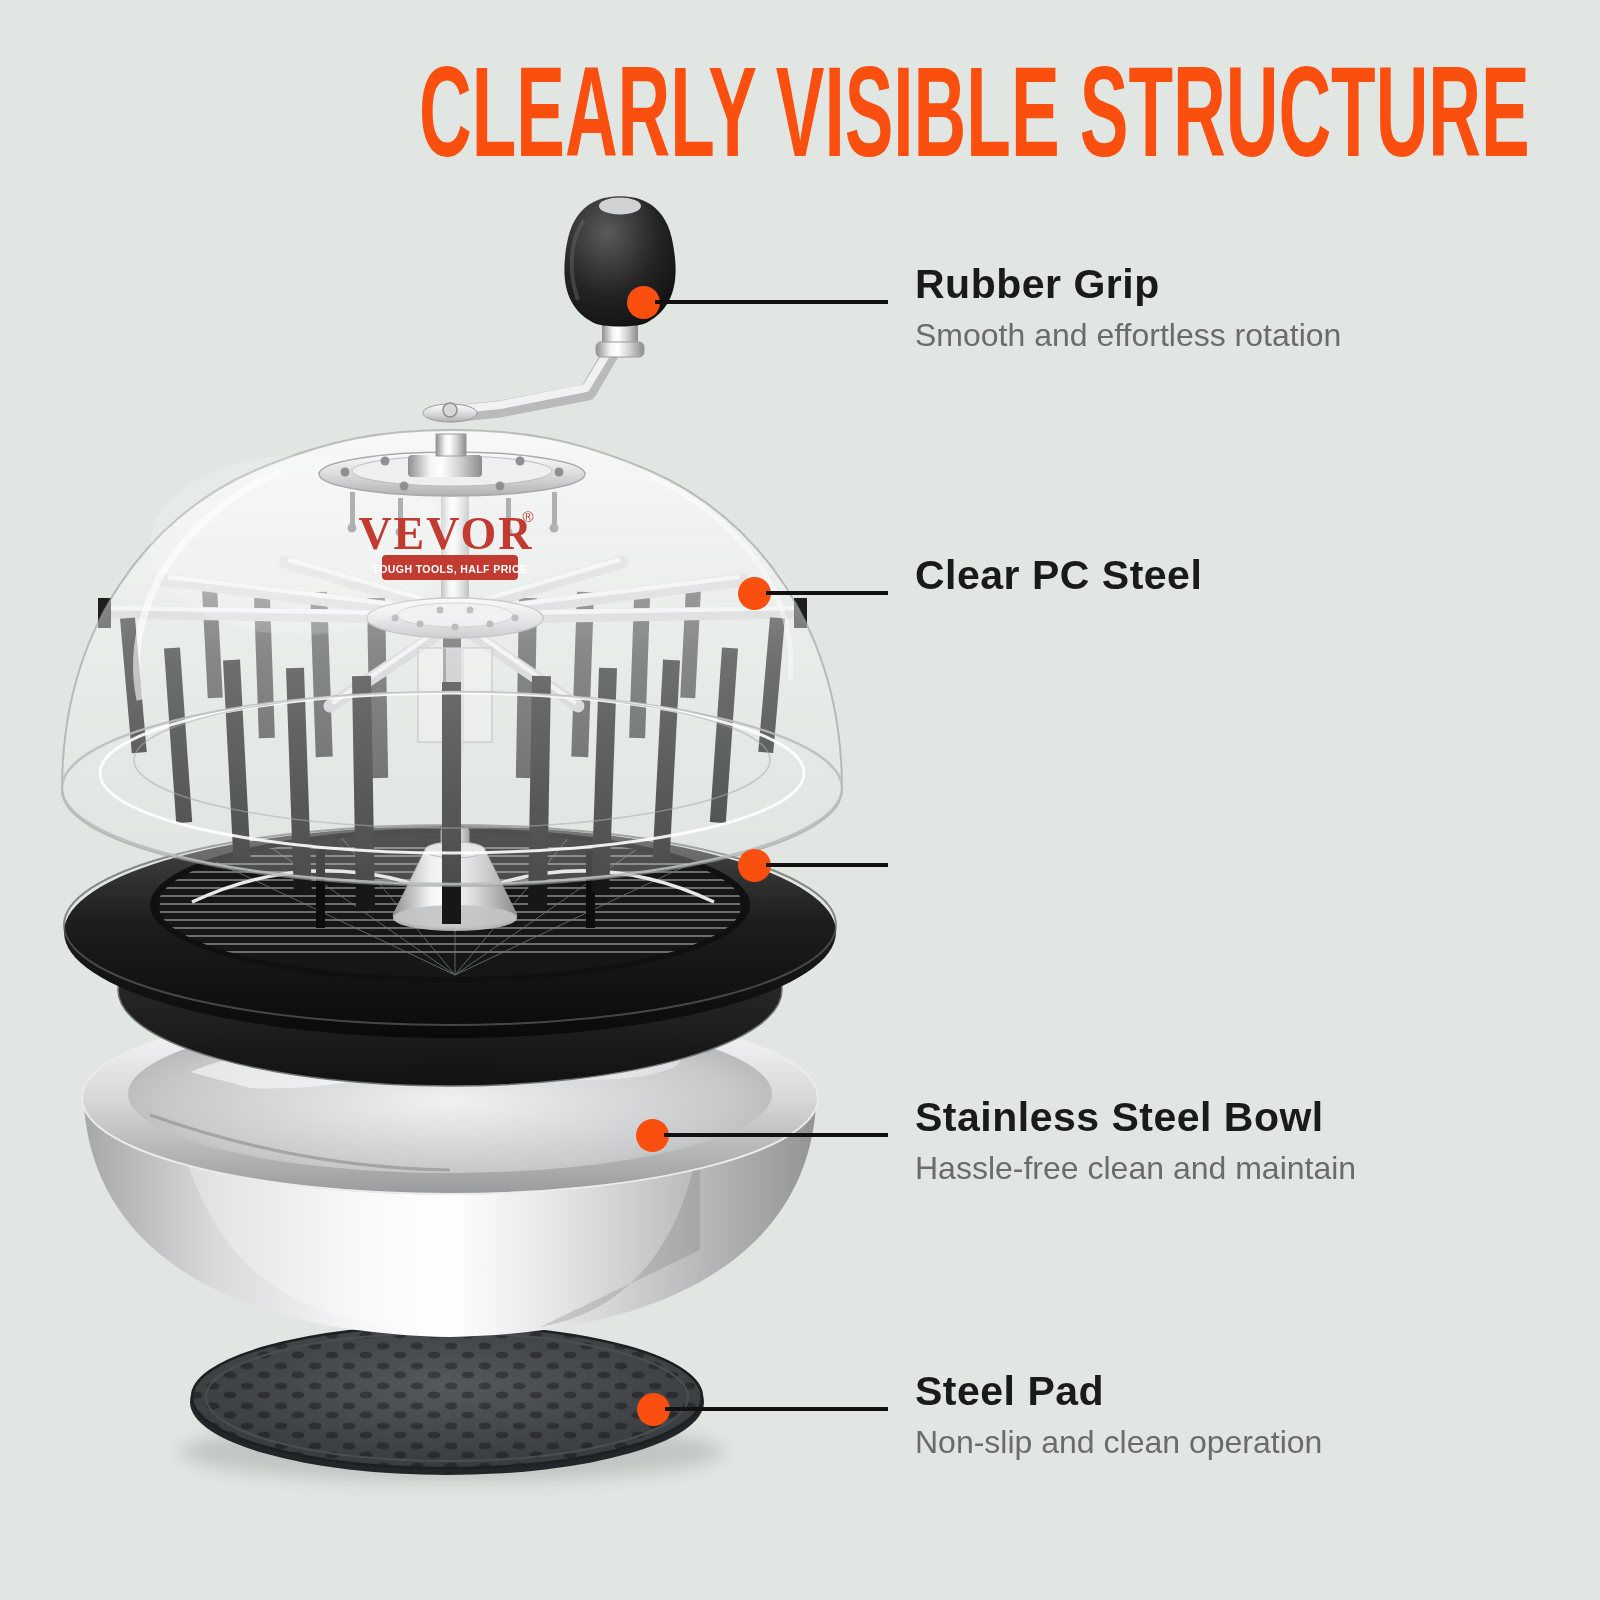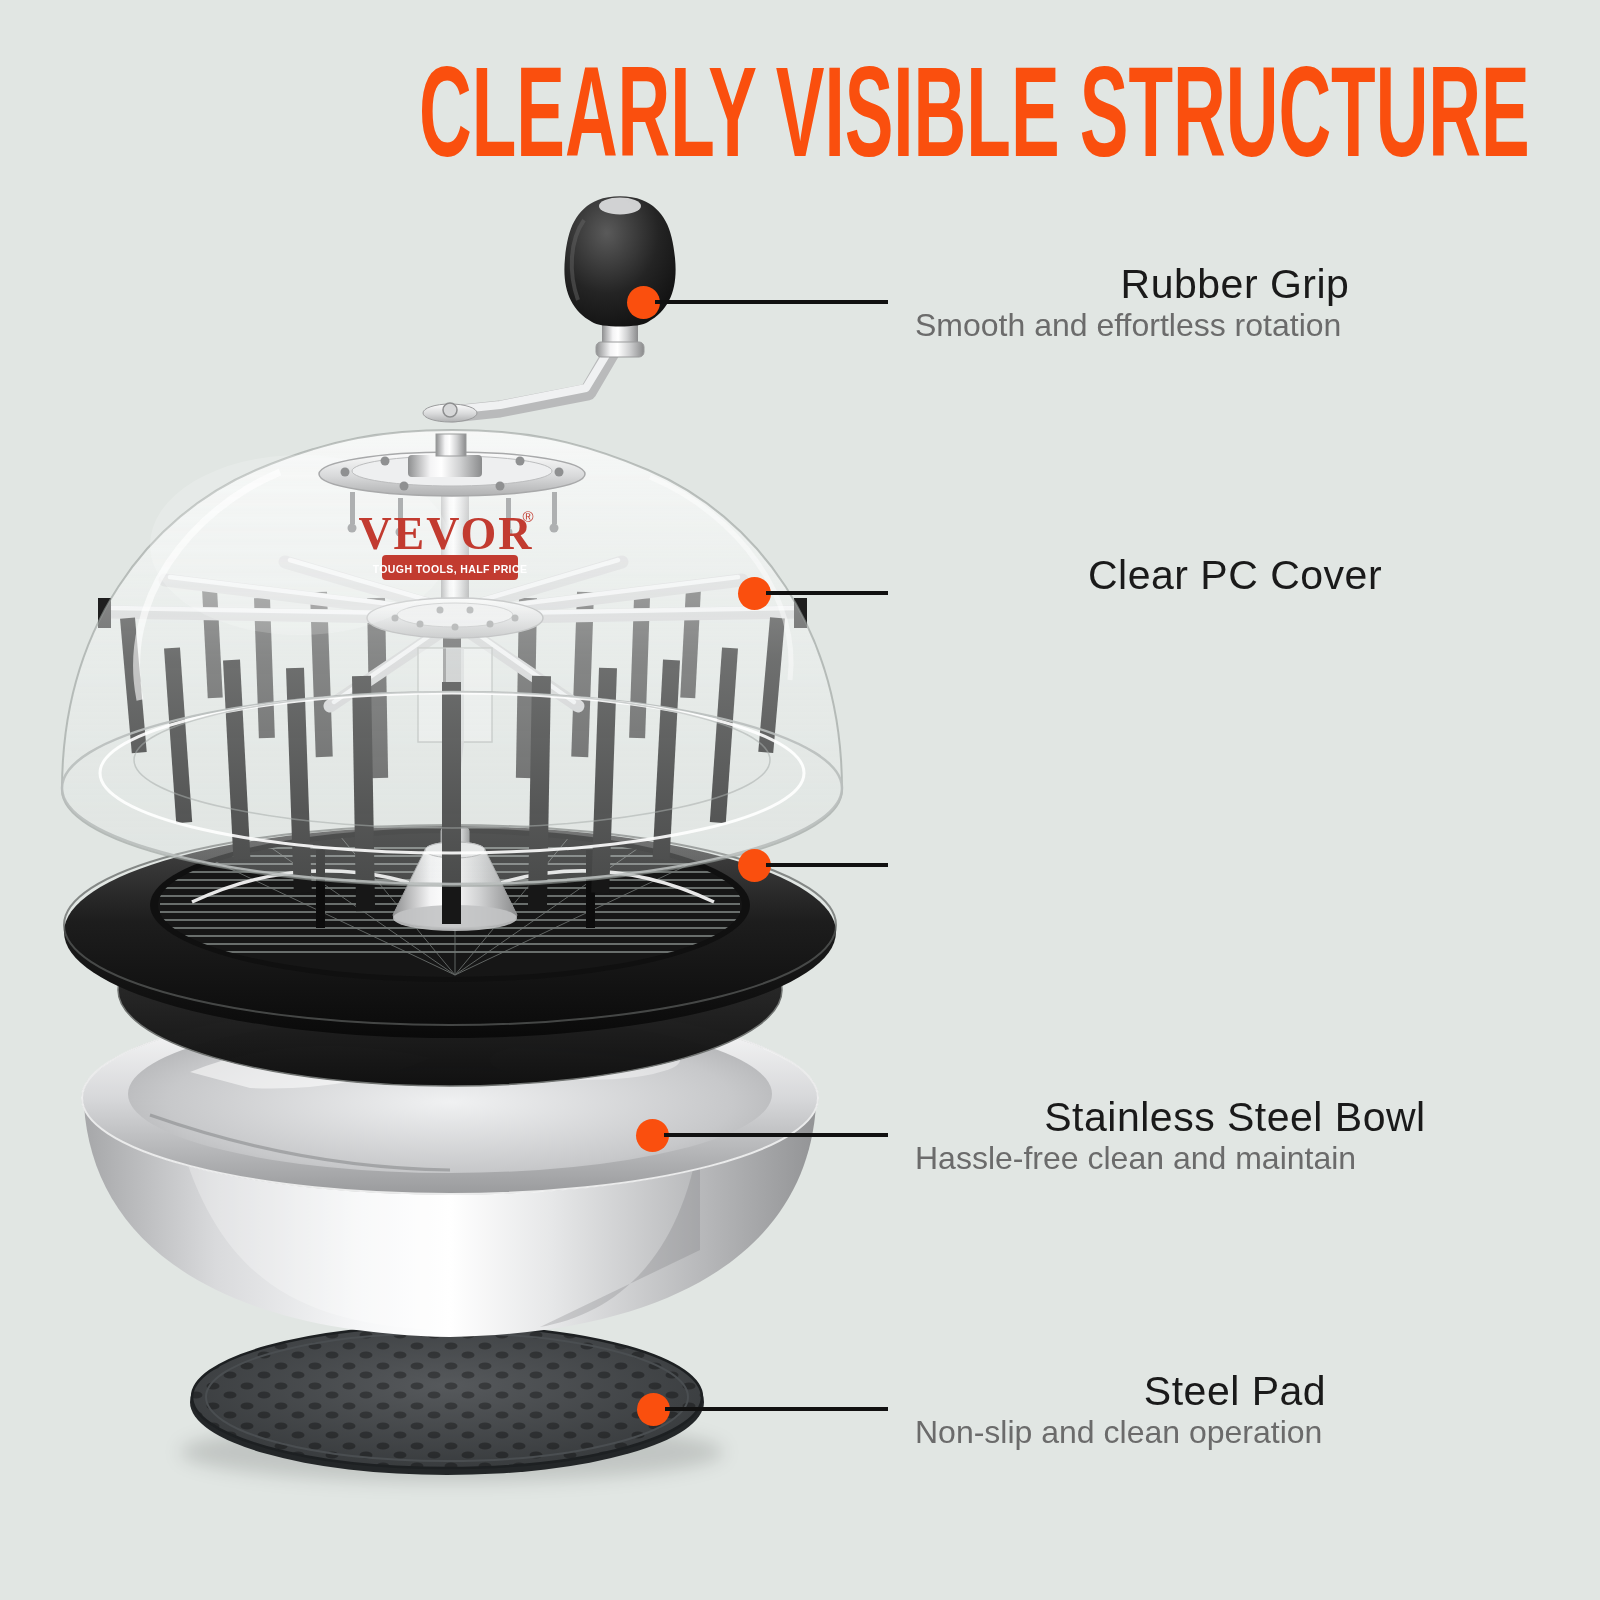--- a/index.html
+++ b/index.html
@@ -28,25 +28,25 @@
     background:var(--color-accent,#fa4f0e);
   }
   .callout .line{
     position:absolute;
     left:calc(var(--dot-x) + 12px);top:calc(var(--dot-y) - 2px);
     width:calc(888px - var(--dot-x) - 12px);height:4px;
     background:var(--color-line,#111);
   }
   .callout .text{position:absolute;left:915px;top:calc(var(--dot-y) - 40px);width:640px;}
   .callout .callout-title{
-    font-size:41px;font-weight:normal;color:var(--color-label-title,#1a1a1a);
-    line-height:1.1;letter-spacing:0.5px;text-align:center;
+    font-size:41px;font-weight:bold;color:var(--color-label-title,#1a1a1a);
+    line-height:1.1;letter-spacing:0.5px;
   }
   .callout .callout-desc{
-    margin-top:0;font-size:32px;color:var(--color-label-subtitle,#6b6b6b);
+    margin-top:10px;font-size:32px;color:var(--color-label-subtitle,#6b6b6b);
     line-height:1.15;
   }
 </style>
 </head>
 <body>
 
 <div class="page">
 
   <div class="title-wrap">
     <h1>CLEARLY VISIBLE STRUCTURE</h1>
@@ -327,21 +327,21 @@
     <div class="text">
       <div class="callout-title">Rubber Grip</div>
       <div class="callout-desc">Smooth and effortless rotation</div>
     </div>
   </div>
 
   <div class="callout" style="--dot-x:754px;--dot-y:593px;">
     <span class="dot"></span>
     <span class="line"></span>
     <div class="text">
-      <div class="callout-title">Clear PC Cover</div>
+      <div class="callout-title">Clear PC Steel</div>
     </div>
   </div>
 
   <div class="callout" style="--dot-x:754px;--dot-y:865px;">
     <span class="dot"></span>
     <span class="line"></span>
     <div class="text">
     </div>
   </div>
 

